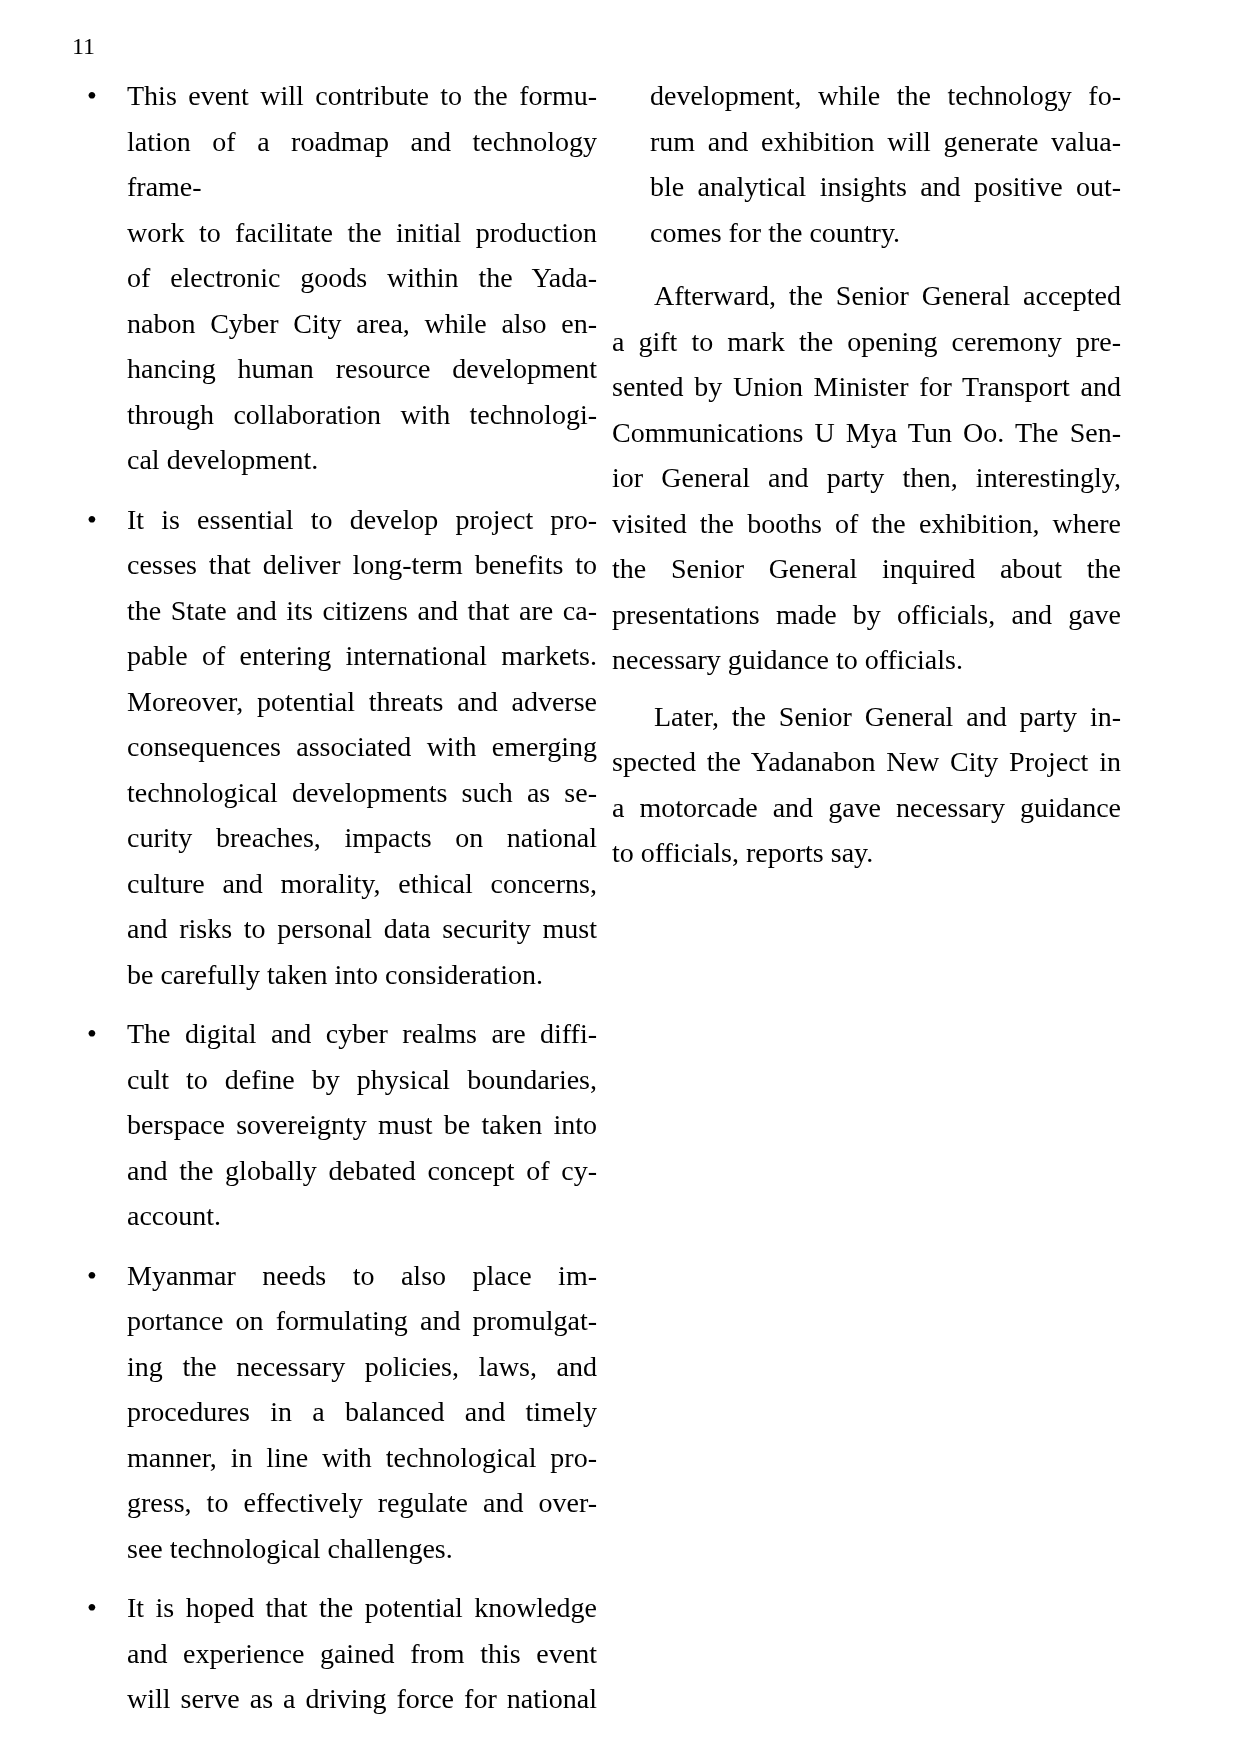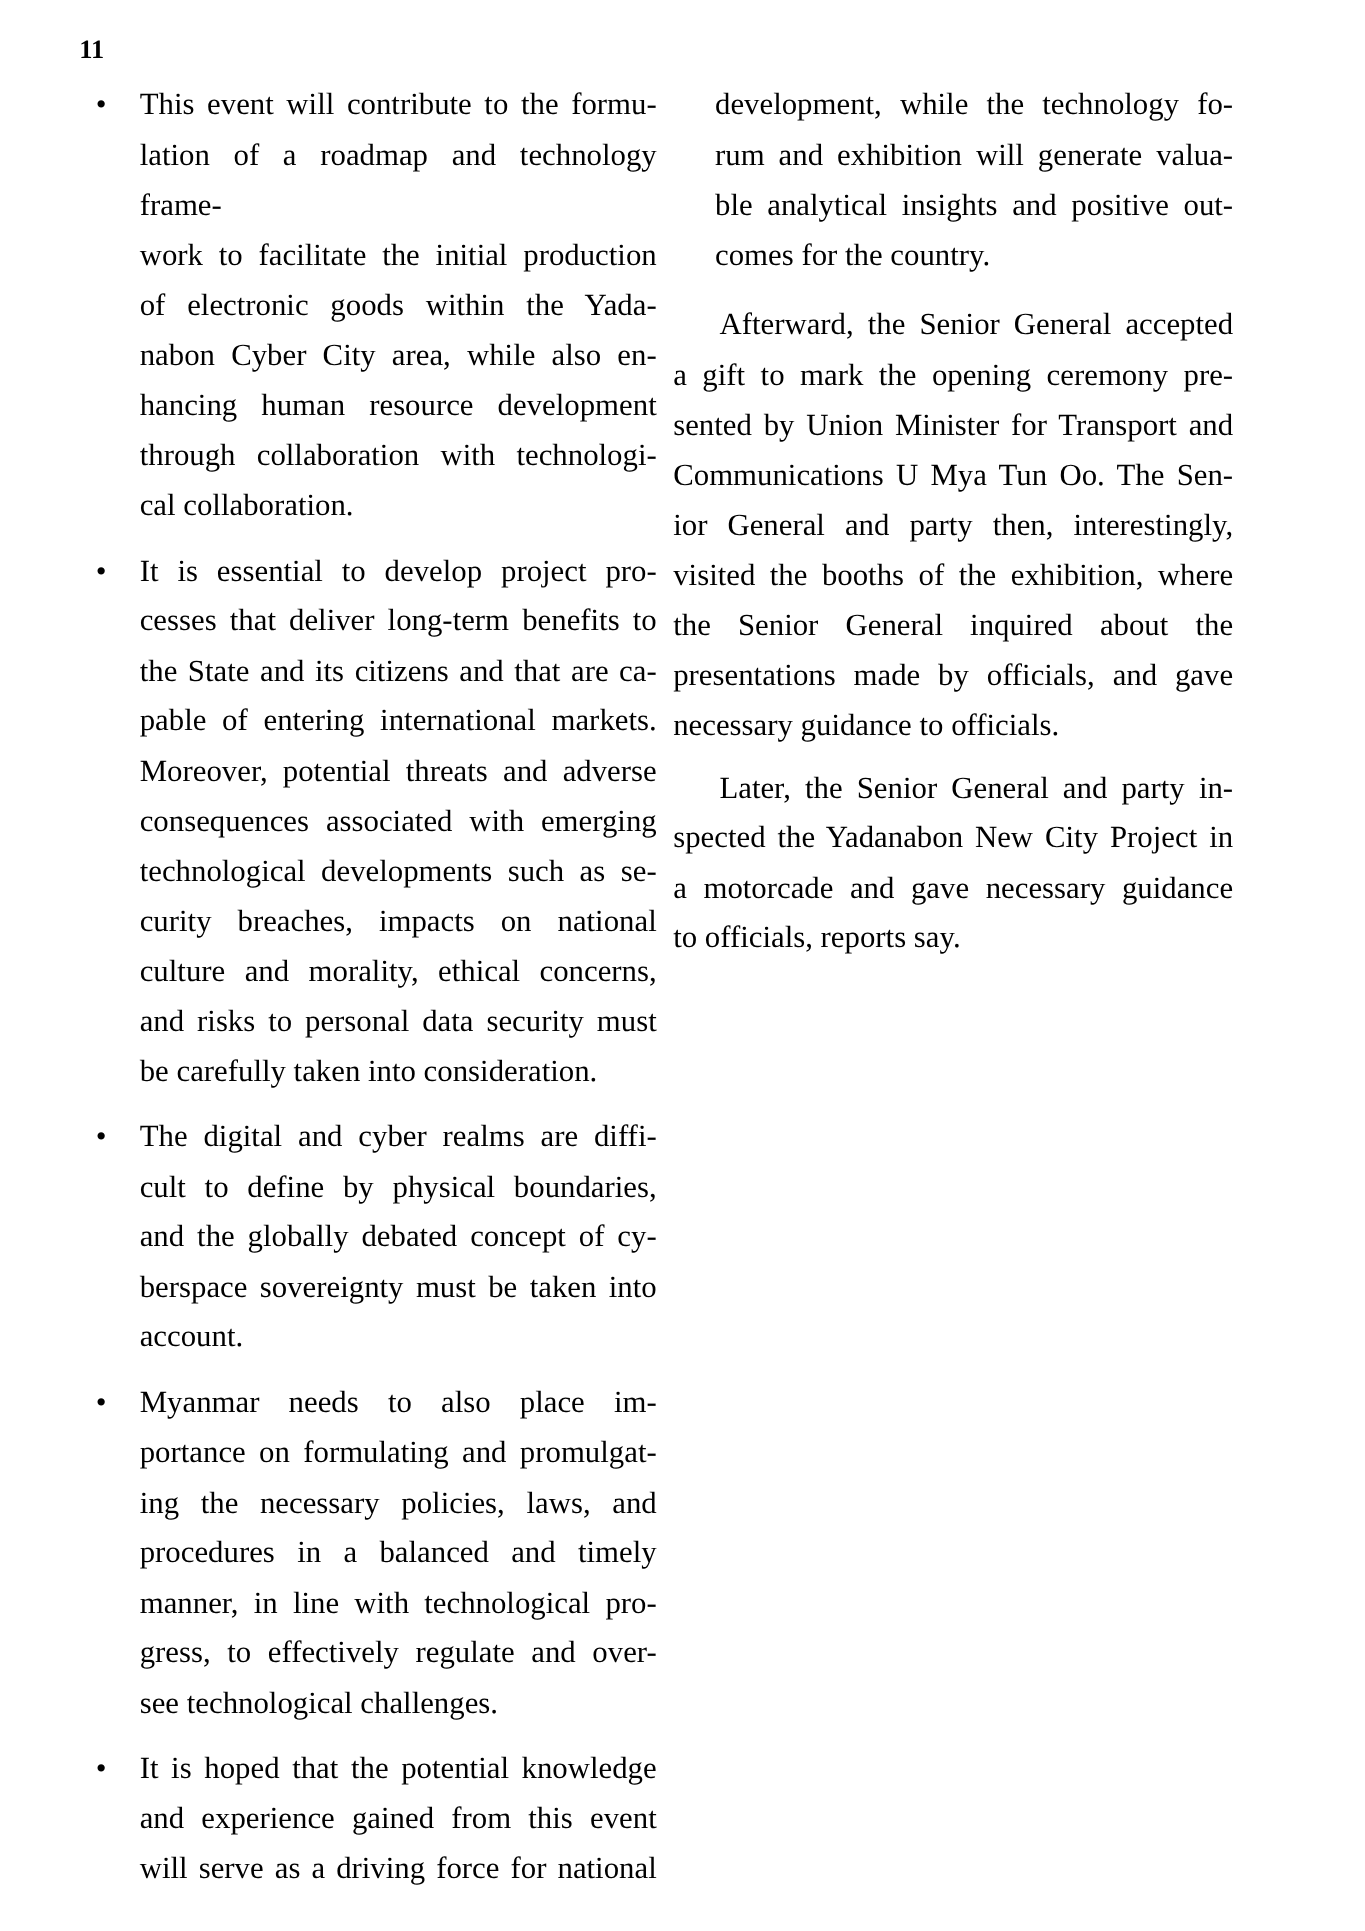--- a/index.html
+++ b/index.html
@@ -13,21 +13,21 @@
     position: relative;
     font-family: "Liberation Serif", "DejaVu Serif", serif;
     color: #000000;
     overflow: hidden;
   }
   .page-number {
     position: absolute;
     left: 72px;
     top: 33px;
     font-size: 24px;
-    font-weight: bold;
+    font-weight: normal;
     line-height: 26px;
   }
   .col {
     position: absolute;
     top: 73px;
     font-size: 28px;
     line-height: 45.5px;
   }
   .col-left {
     left: 85px;
@@ -84,21 +84,21 @@
     <div class="bullet-item">
       <span class="bullet-marker">•</span>
       <div class="bullet-text">
         <div class="line">This event will contribute to the formu-</div>
         <div class="line">lation of a roadmap and technology frame-</div>
         <div class="line">work to facilitate the initial production</div>
         <div class="line">of electronic goods within the Yada-</div>
         <div class="line">nabon Cyber City area, while also en-</div>
         <div class="line">hancing human resource development</div>
         <div class="line">through collaboration with technologi-</div>
-        <div class="line last">cal collaboration.</div>
+        <div class="line last">cal development.</div>
       </div>
     </div>
     <div class="bullet-item">
       <span class="bullet-marker">•</span>
       <div class="bullet-text">
         <div class="line">It is essential to develop project pro-</div>
         <div class="line">cesses that deliver long-term benefits to</div>
         <div class="line">the State and its citizens and that are ca-</div>
         <div class="line">pable of entering international markets.</div>
         <div class="line">Moreover, potential threats and adverse</div>
@@ -108,22 +108,22 @@
         <div class="line">culture and morality, ethical concerns,</div>
         <div class="line">and risks to personal data security must</div>
         <div class="line last">be carefully taken into consideration.</div>
       </div>
     </div>
     <div class="bullet-item">
       <span class="bullet-marker">•</span>
       <div class="bullet-text">
         <div class="line">The digital and cyber realms are diffi-</div>
         <div class="line">cult to define by physical boundaries,</div>
+        <div class="line">berspace sovereignty must be taken into</div>
         <div class="line">and the globally debated concept of cy-</div>
-        <div class="line">berspace sovereignty must be taken into</div>
         <div class="line last">account.</div>
       </div>
     </div>
     <div class="bullet-item">
       <span class="bullet-marker">•</span>
       <div class="bullet-text">
         <div class="line">Myanmar needs to also place im-</div>
         <div class="line">portance on formulating and promulgat-</div>
         <div class="line">ing the necessary policies, laws, and</div>
         <div class="line">procedures in a balanced and timely</div>

